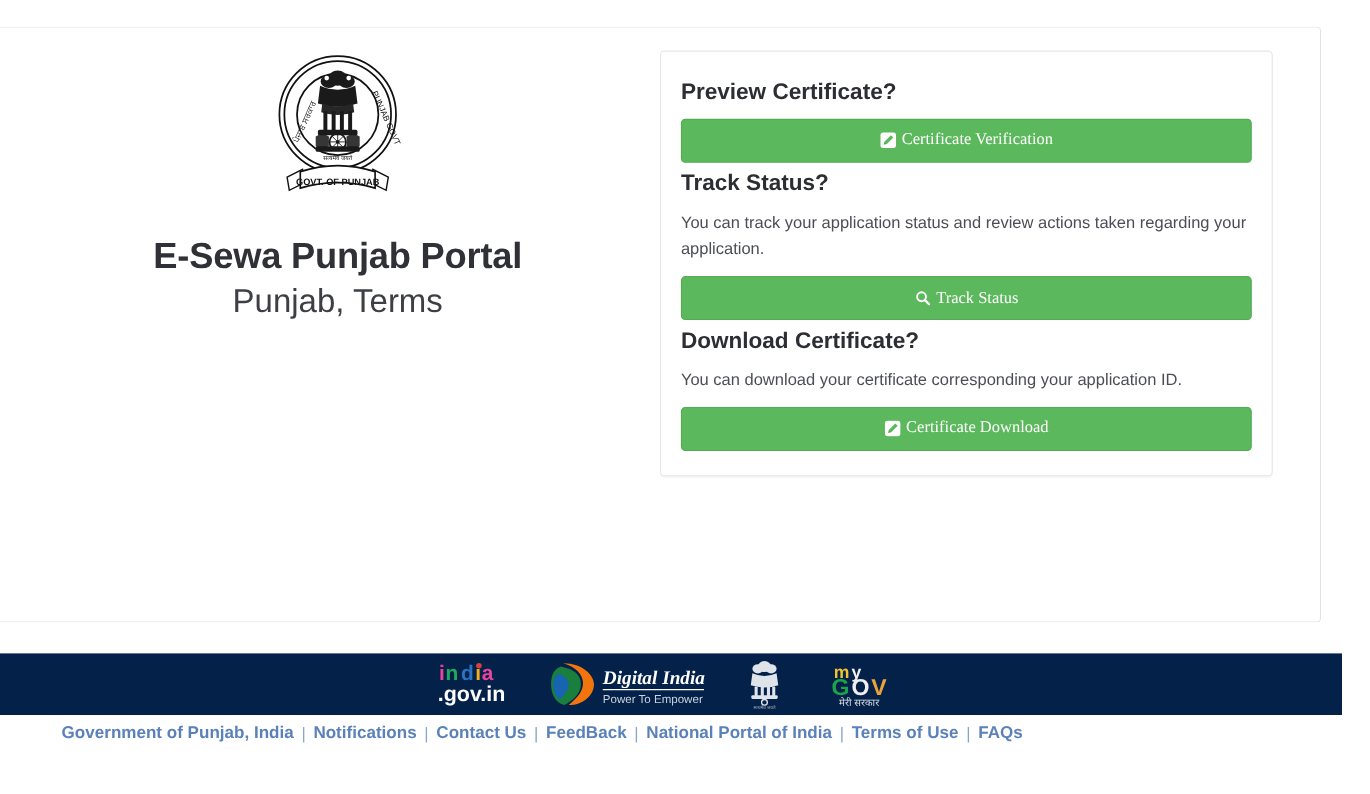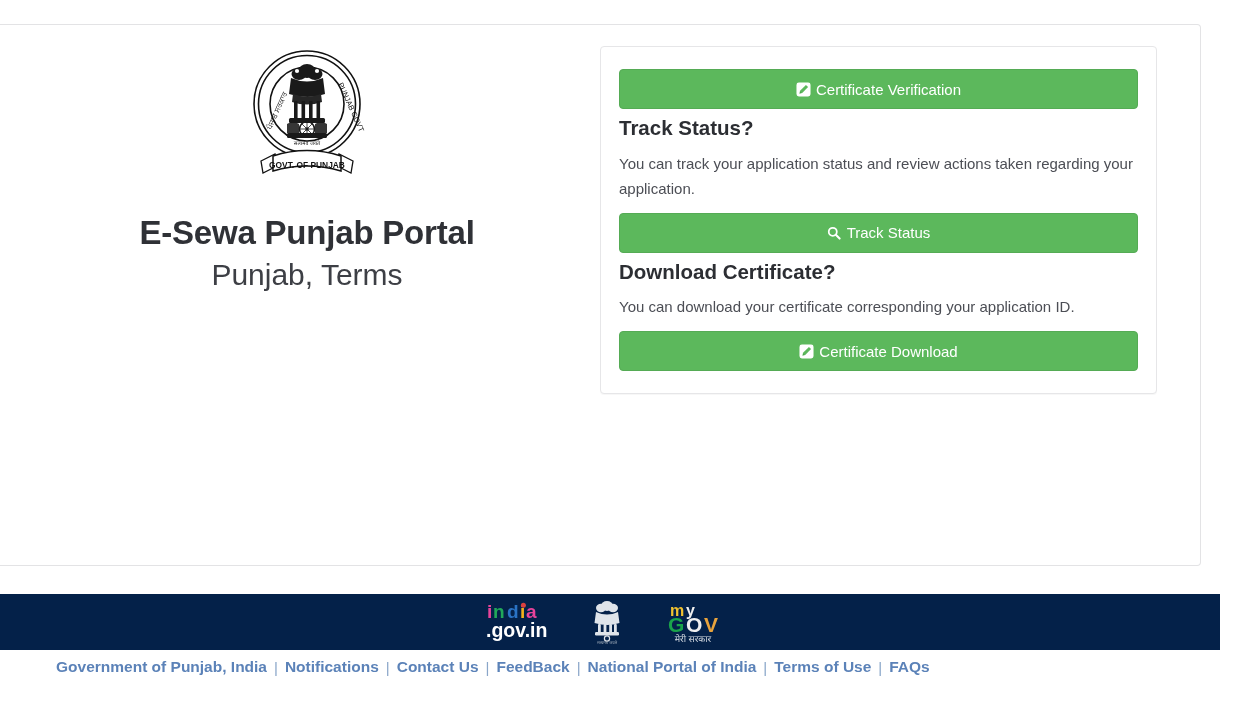--- a/index.html
+++ b/index.html
@@ -121,21 +121,21 @@
     background: #5cb85c;
     border: 1px solid #55ab55;
     border-radius: 4px;
     color: #ffffff;
     font-size: 15px;
     line-height: 1;
     cursor: pointer;
     margin-bottom: 13px;
     font-family: "Liberation Sans", sans-serif;
   }
-  .btn:last-child { margin-bottom: 0; }
+  .btn:last-child { margin-bottom: 0; font-family: Liberation Serif, serif; }
 
   .btn-icon {
     display: inline-flex;
     align-items: center;
     justify-content: center;
     width: 15px;
     height: 15px;
     flex: 0 0 auto;
   }
   .btn-icon svg { display: block; }
@@ -249,20 +249,21 @@
       </span>
 
       <div class="brand-title">E-Sewa Punjab Portal</div>
       <div class="brand-subtitle">Punjab, Terms</div>
     </div>
 
     <div class="card-col">
       <div class="action-card">
 
         <div class="section">
+          <div class="section-title">Preview Certificate?</div>
           <button class="btn">
             <span class="btn-icon">
               <svg width="15" height="15" viewBox="0 0 16 16" xmlns="http://www.w3.org/2000/svg">
                 <rect x="0.5" y="0.5" width="15" height="15" rx="2.6" fill="#ffffff"></rect>
                 <path d="M10.6 3.1 L12.9 5.4 L6.6 11.7 L3.6 12.4 L4.3 9.4 Z" fill="#5cb85c"></path>
                 <path d="M4.1 11.9 L4.6 10.1 L5.9 11.4 Z" fill="#4ca34c"></path>
               </svg>
             </span>
             <span>Certificate Verification</span>
           </button>
@@ -310,20 +311,32 @@
           <text x="7" y="17" fill="#21a85a">n</text>
           <text x="21" y="17" fill="#2a73c4">d</text>
           <text x="34" y="17" fill="#f3b01b">i</text>
           <text x="40" y="17" fill="#e8439a">a</text>
           <circle cx="37.4" cy="4.2" r="2.5" fill="#d94040"></circle>
         </g>
         <text x="0" y="36" fill="#ffffff" font-family="'Liberation Sans',sans-serif" font-size="19.5" font-weight="bold">.gov.in</text>
       </svg>
     </a>
 
+    <a>
+      <svg class="logo" width="150" height="44" viewBox="0 0 150 44" xmlns="http://www.w3.org/2000/svg">
+        <g>
+          <path d="M12 3 C30 3 40 14 40 22 C40 32 30 41 17 41 C25 34 30 29 30 21 C30 13 23 6 12 3 Z" fill="#f2740d"></path>
+          <path d="M10 6 C24 9 28 15 28 22 C28 30 22 36 13 41 C5 39 1 31 1 22 C1 13 4 8 10 6 Z" fill="#1a7f3c"></path>
+          <path d="M8 12 C14 15 17 18 17 22 C17 27 13 32 9 36 C5 33 3 28 3 22 C3 17 5 14 8 12 Z" fill="#1764b0"></path>
+        </g>
+        <text x="48" y="22" fill="#ffffff" font-family="'Liberation Serif',serif" font-size="17.5" font-weight="bold" font-style="italic">Digital India</text>
+        <line x1="48" y1="27" x2="140" y2="27" stroke="#ffffff" stroke-width="1.1"></line>
+        <text x="48" y="39" fill="#c9d2dd" font-family="'Liberation Sans',sans-serif" font-size="10.5">Power To Empower</text>
+      </svg>
+    </a>
 
     <a>
       <svg class="logo" width="38" height="46" viewBox="0 0 38 46" xmlns="http://www.w3.org/2000/svg">
         <g fill="#dfe4ea">
           <ellipse cx="13" cy="9" rx="5" ry="4.2"></ellipse>
           <ellipse cx="25" cy="9" rx="5" ry="4.2"></ellipse>
           <ellipse cx="19" cy="7" rx="6" ry="5"></ellipse>
           <path d="M8 13 q11 5 22 0 l1.5 11 q-12 4 -25 0 z"></path>
           <rect x="10" y="25" width="2.8" height="9" rx="1"></rect>
           <rect x="15.6" y="25" width="2.8" height="9" rx="1"></rect>

